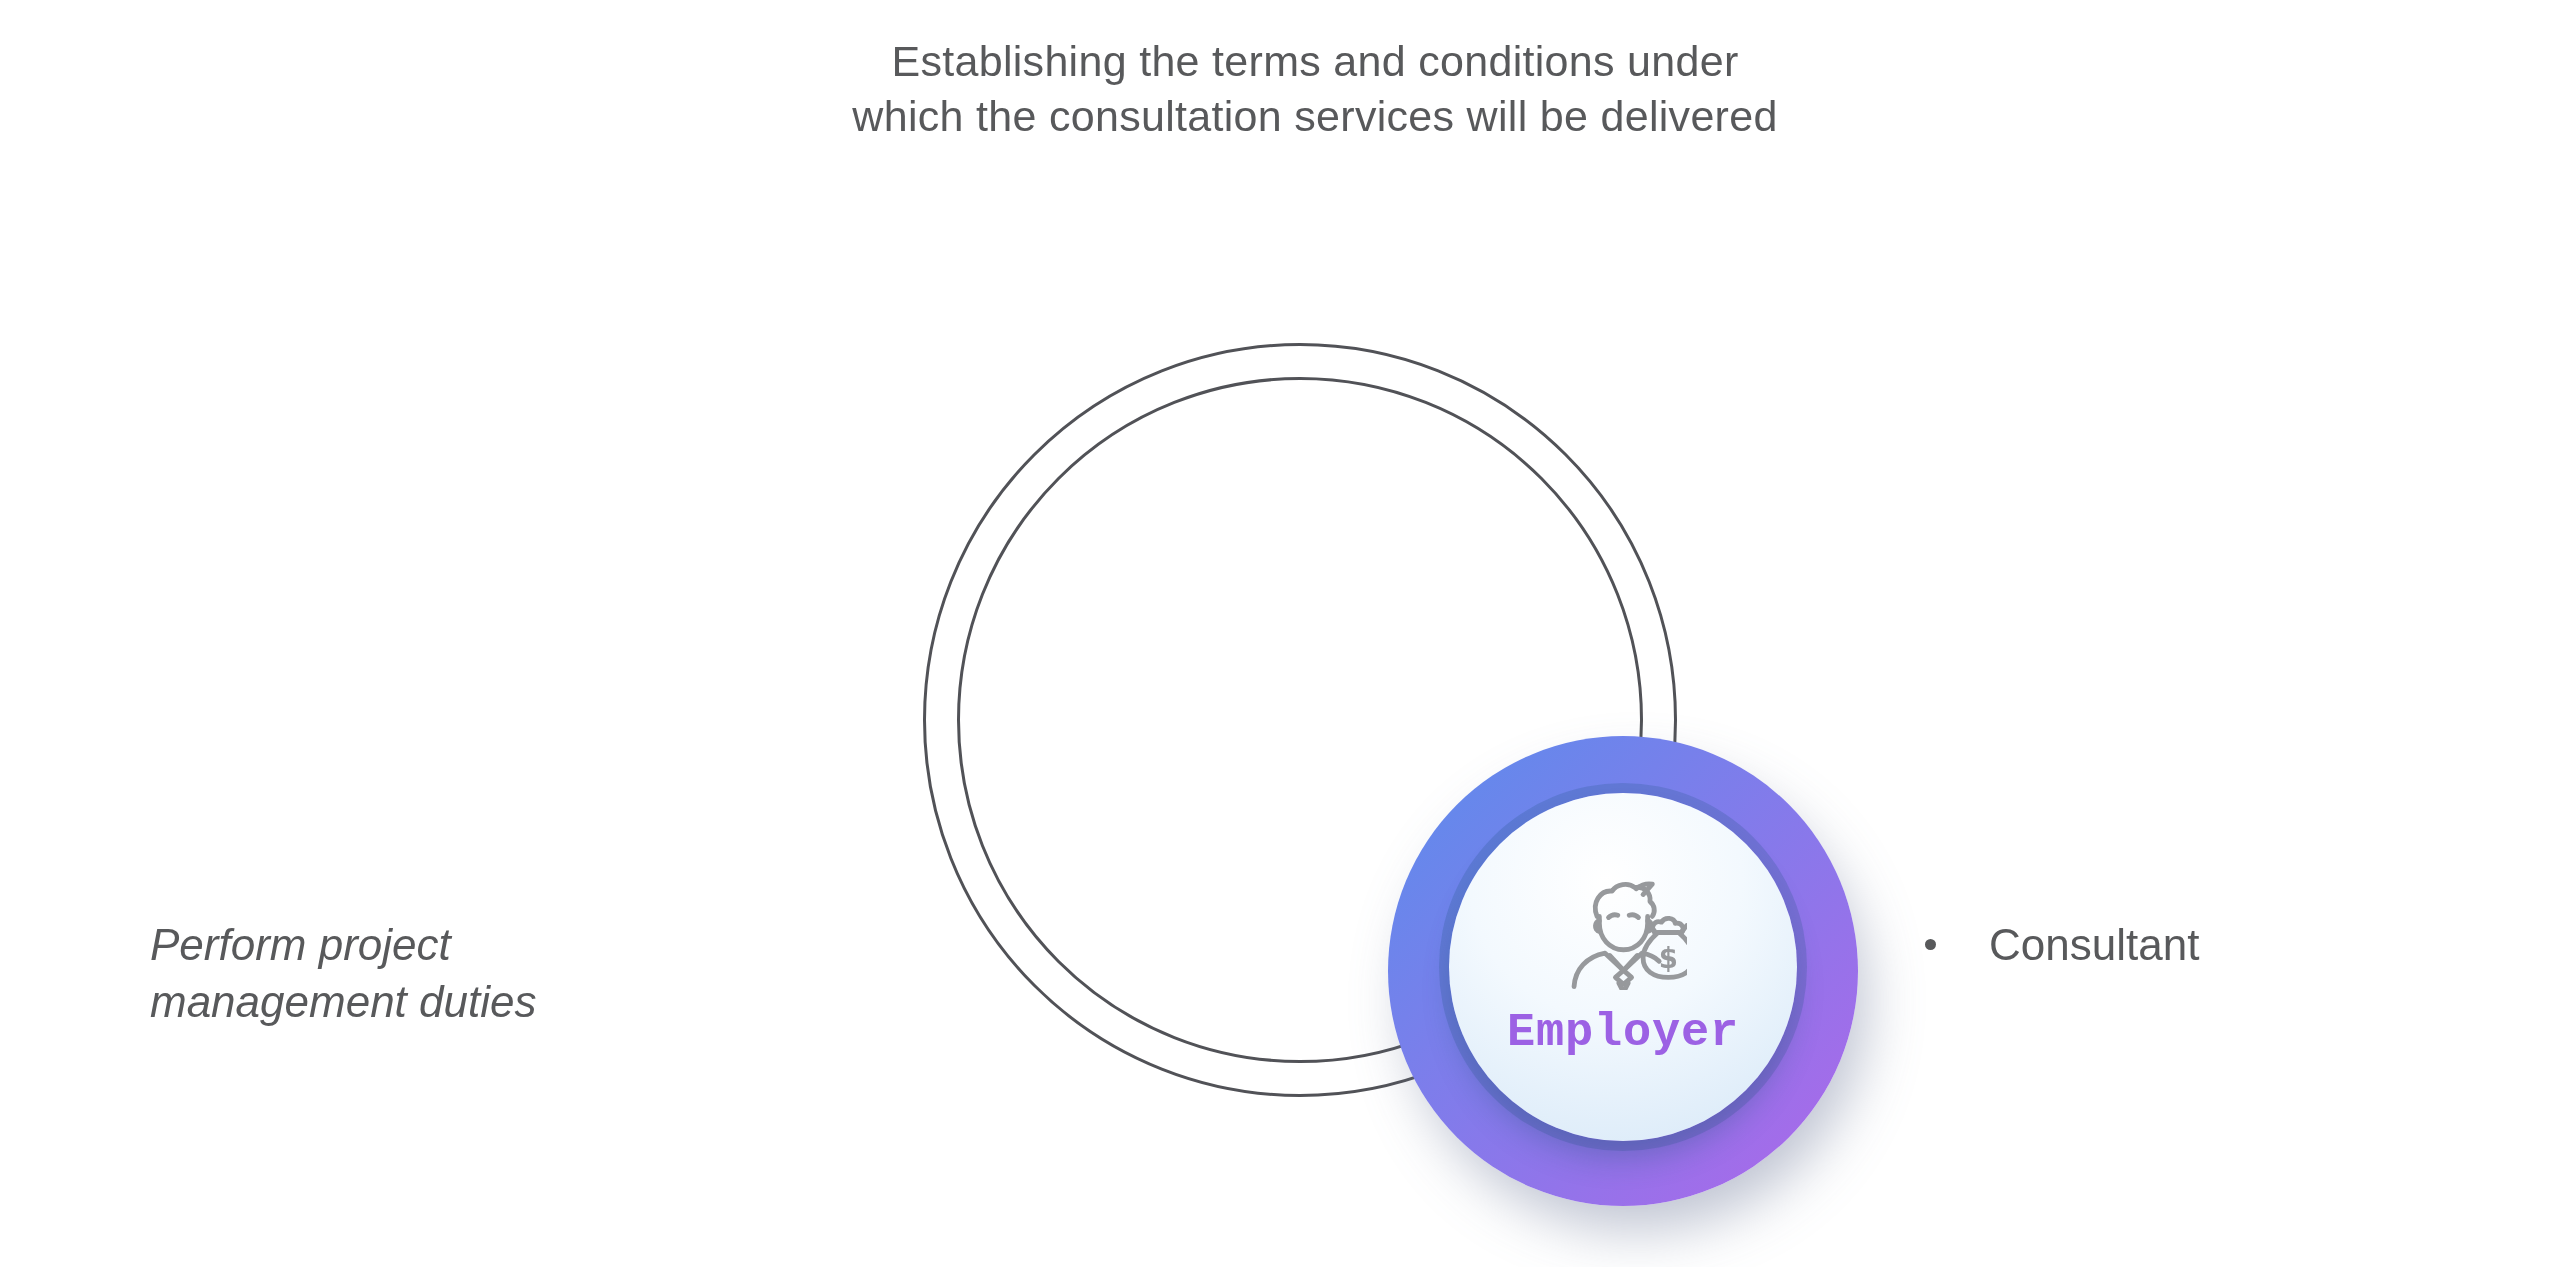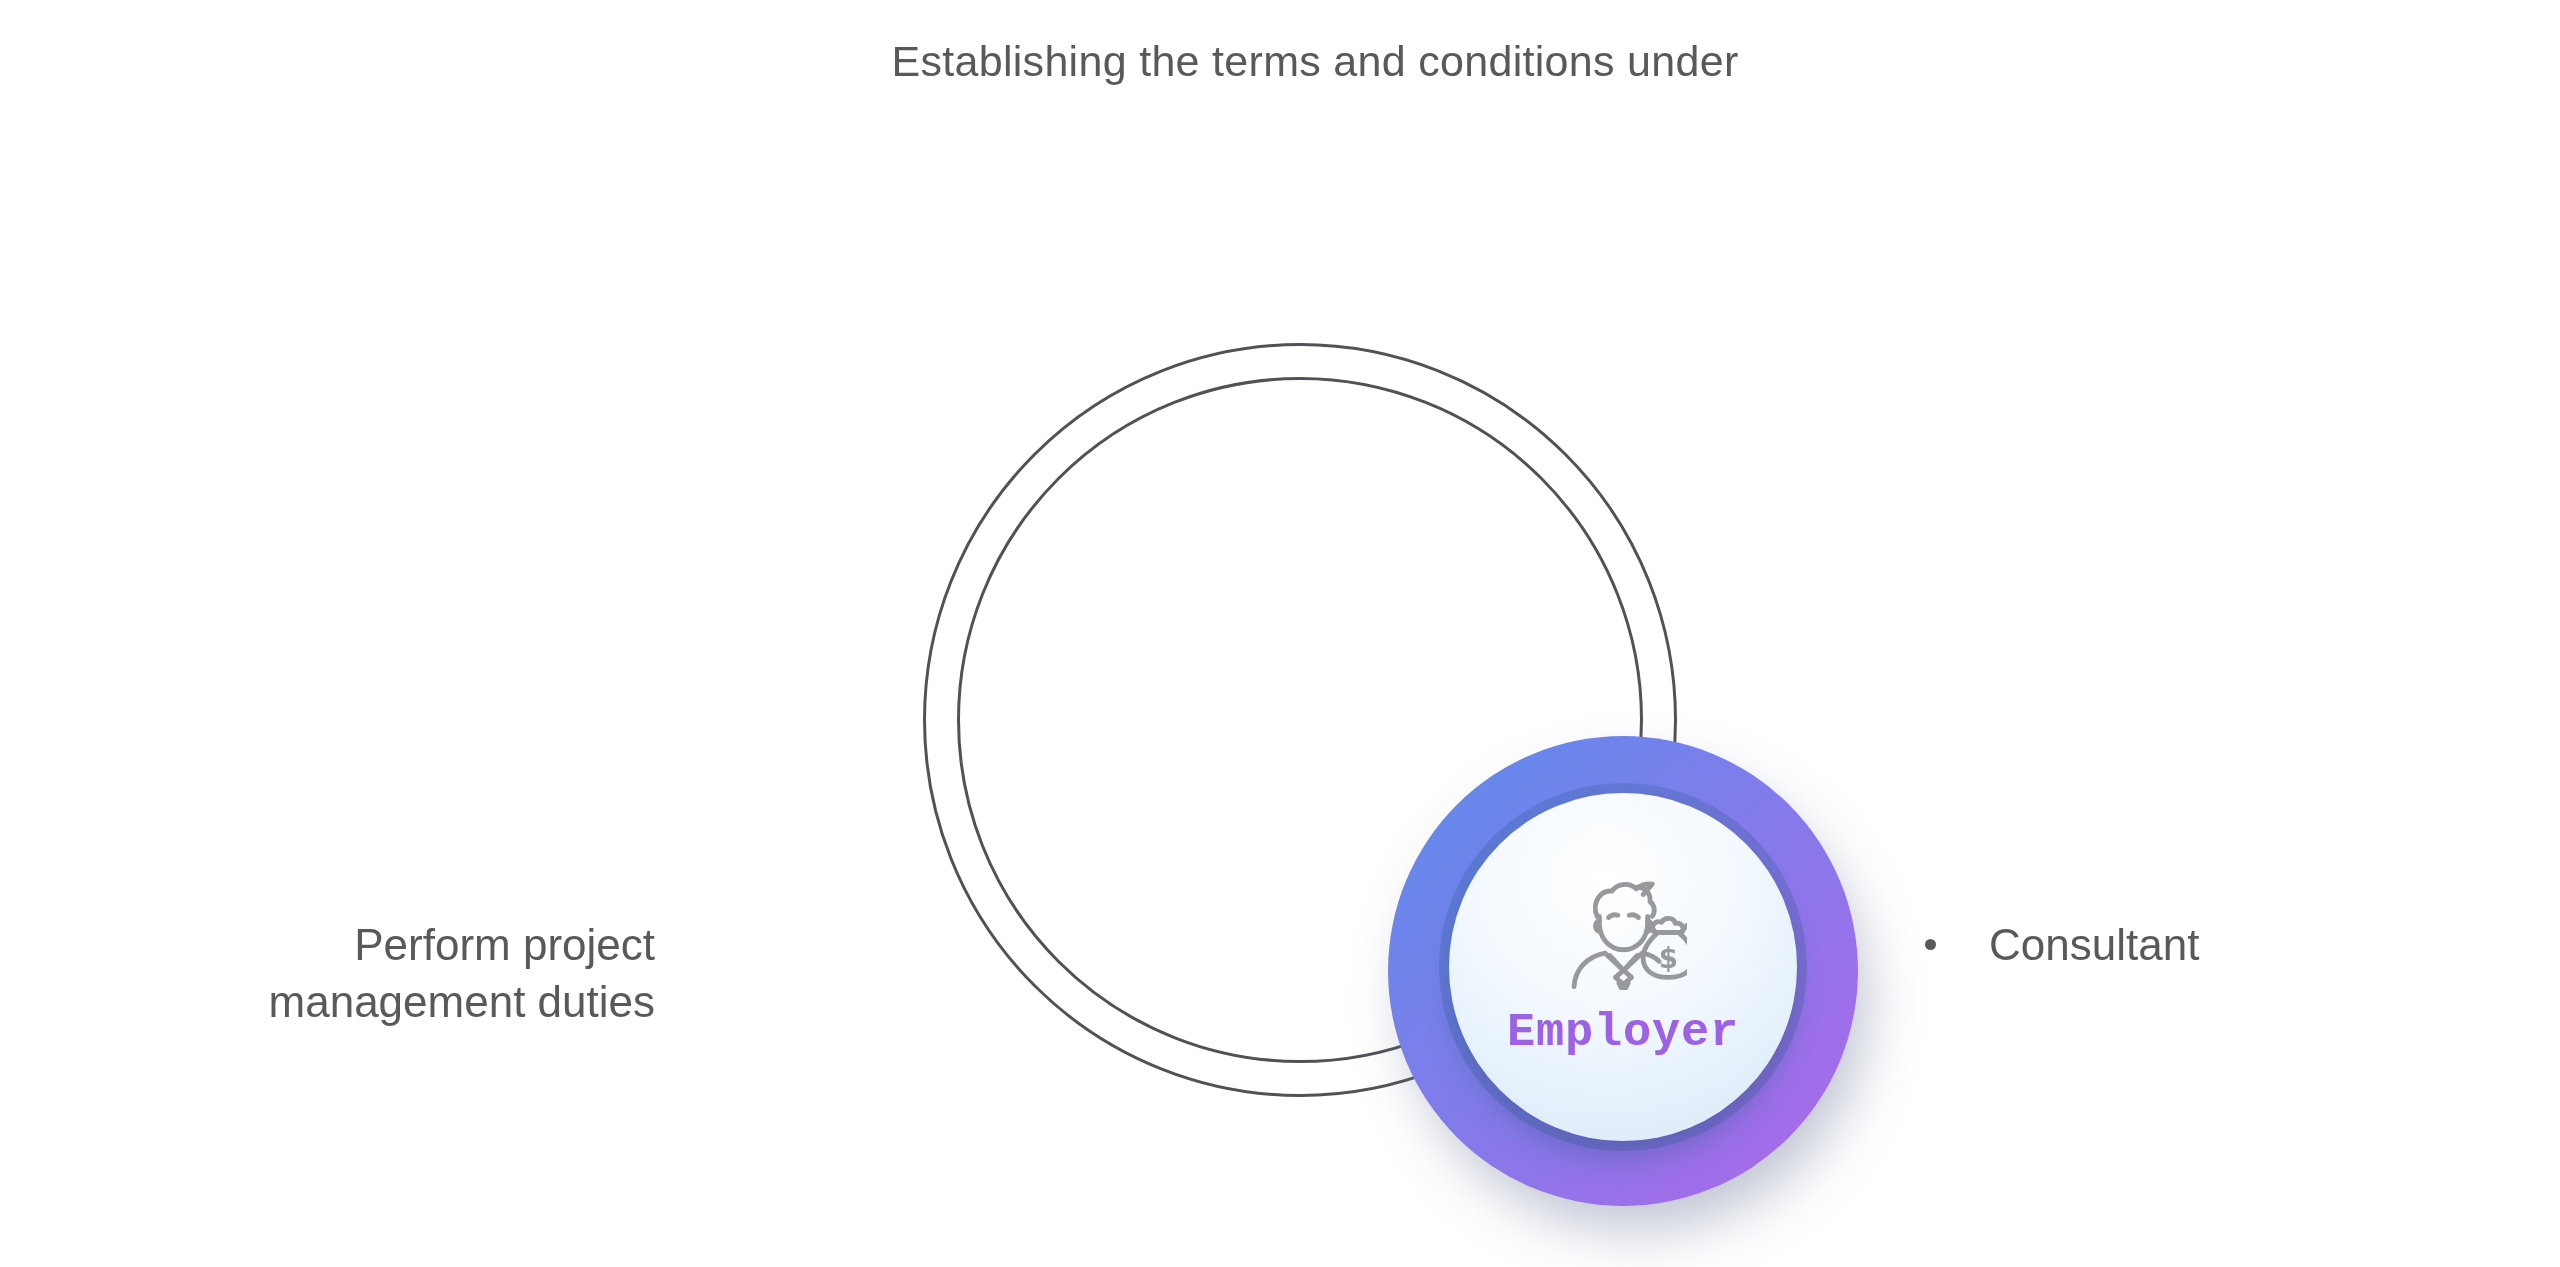--- a/index.html
+++ b/index.html
@@ -45,41 +45,42 @@
   #node-contract   .node-label { color:#3CC79B; }
   #node-consultant .node-label { color:#3FA9E8; }
   #node-employer   .node-label { color:#9C61E4;font-family:Liberation Mono, monospace; }
 
   .icon-svg { fill:none; stroke:#97999C; stroke-width:4.2; stroke-linecap:round; stroke-linejoin:round; }
   .icon-fill { fill:#97999C; stroke:none; font-family:"DejaVu Sans",sans-serif; font-weight:bold; }
 
   
   #consultant-note {
     position:absolute; left:150px; top:916px; width:505px;
-    text-align:right; font-size:44px; line-height:57px; color:#58595B;
+    font-size:44px; line-height:57px; color:#58595B;font-style:italic;
   }
   #consultant-note .line { display:block; }
 
   #employer-notes {
     position:absolute; left:1905px; top:916px; width:480px;
     font-size:44px; line-height:57px; color:#58595B; list-style:none;
   }
   #employer-notes li { position:relative; padding-left:84px; width:446px; }
   #employer-notes li::before {
     content:""; position:absolute; left:20px; top:23px;
     width:11px; height:11px; border-radius:50%; background:#58595B;
   }
 </style>
 </head>
 <body>
 
 <div id="canvas">
 
   <div id="heading">
     <span class="line">Establishing the terms and conditions under</span>
+    <span class="line">which the consultation services will be delivered</span>
   </div>
 
   <div class="orbit" id="orbit-outer"></div>
   <div class="orbit" id="orbit-inner"></div>
 
 
 
   <div class="node" id="node-employer">
     <div class="node-inner">
       <svg class="icon-svg" width="127" height="115" viewBox="0 0 110 100" aria-hidden="true">

